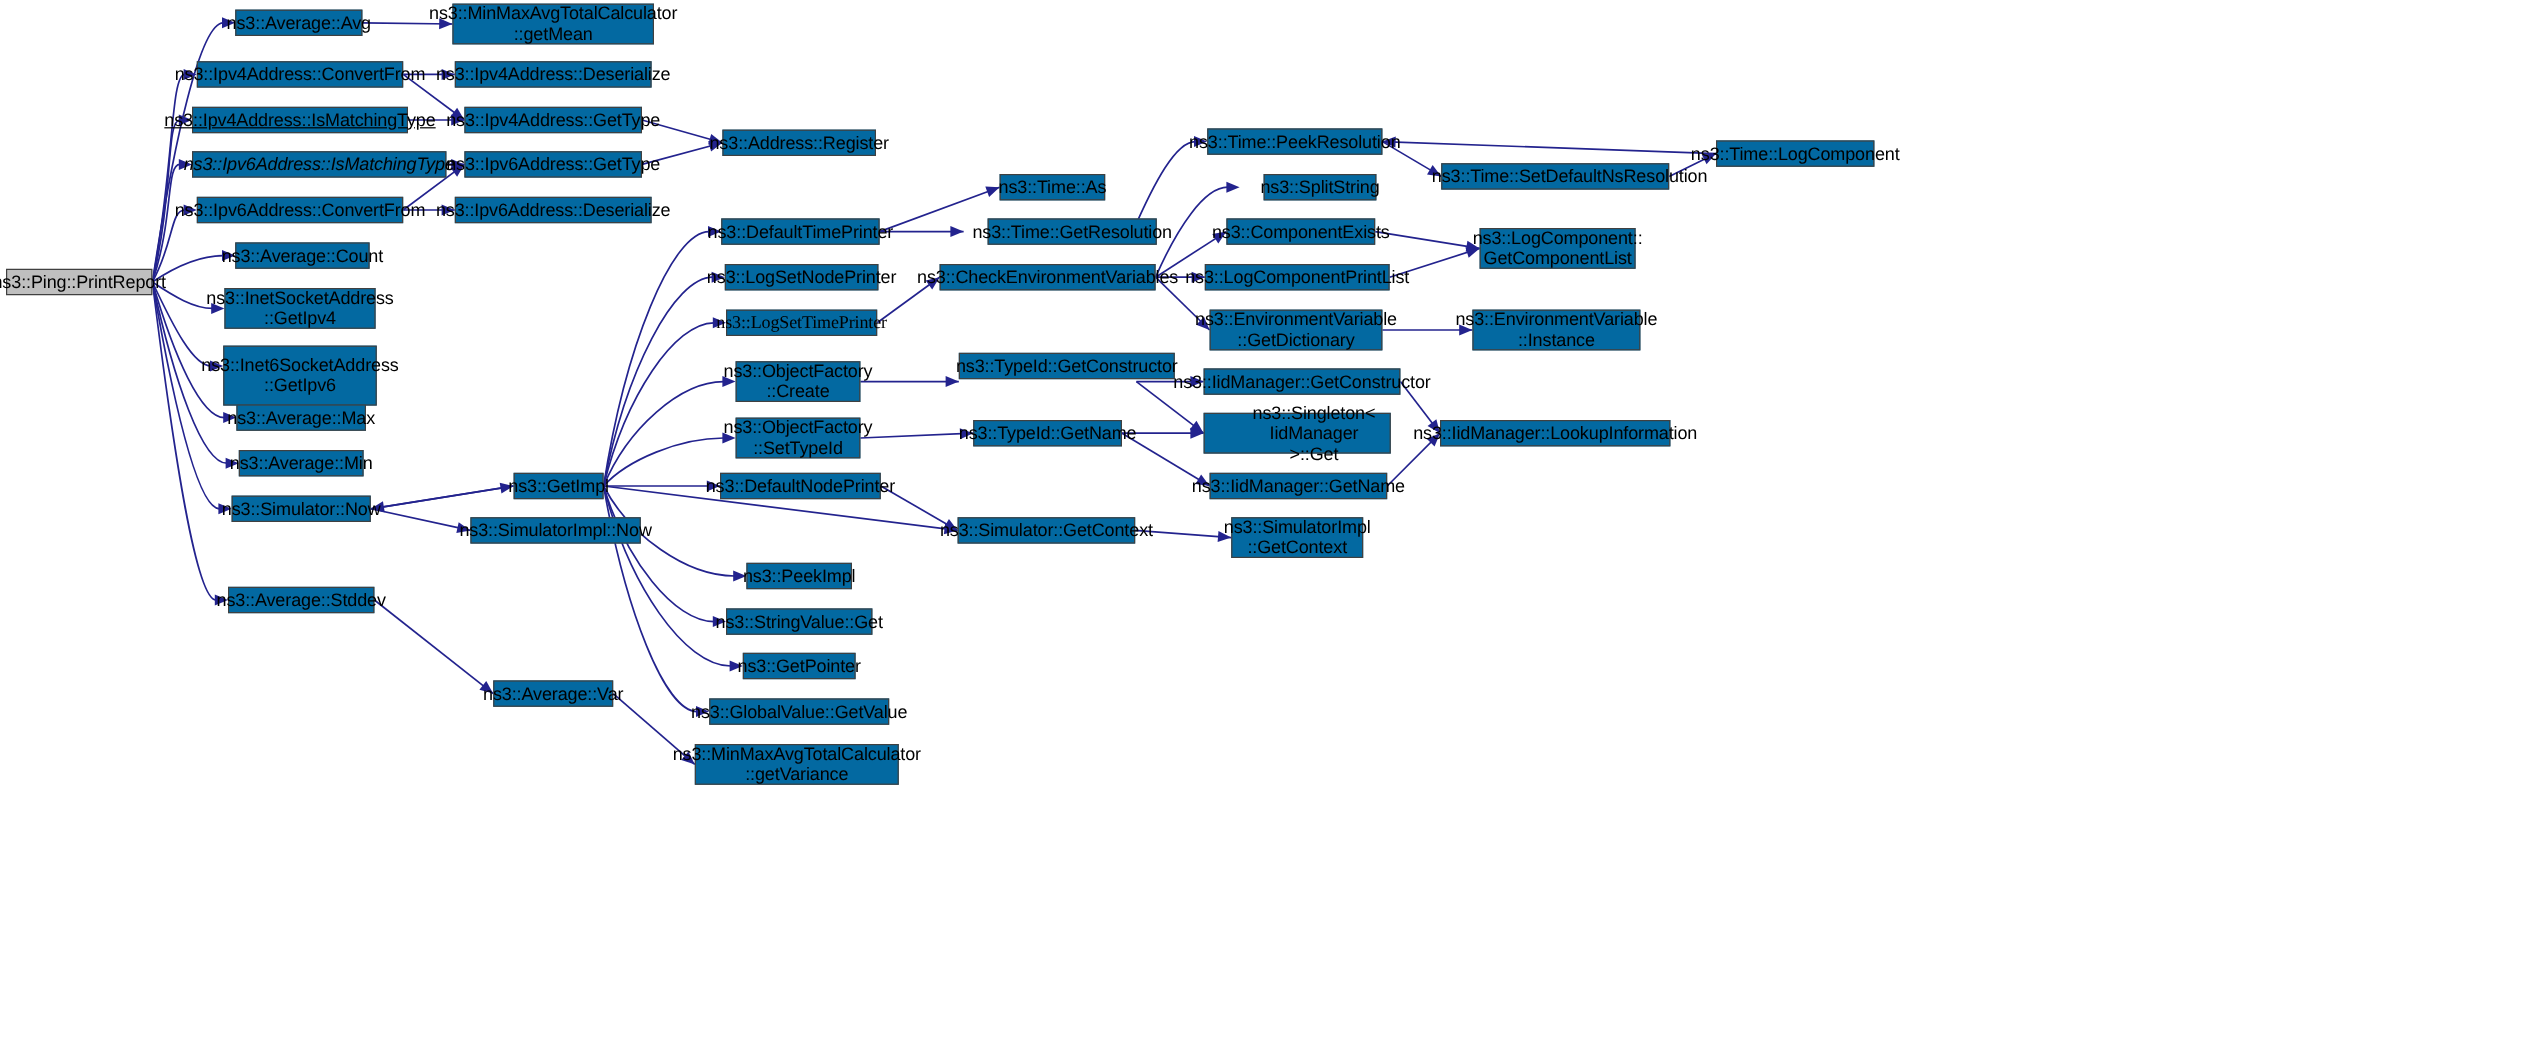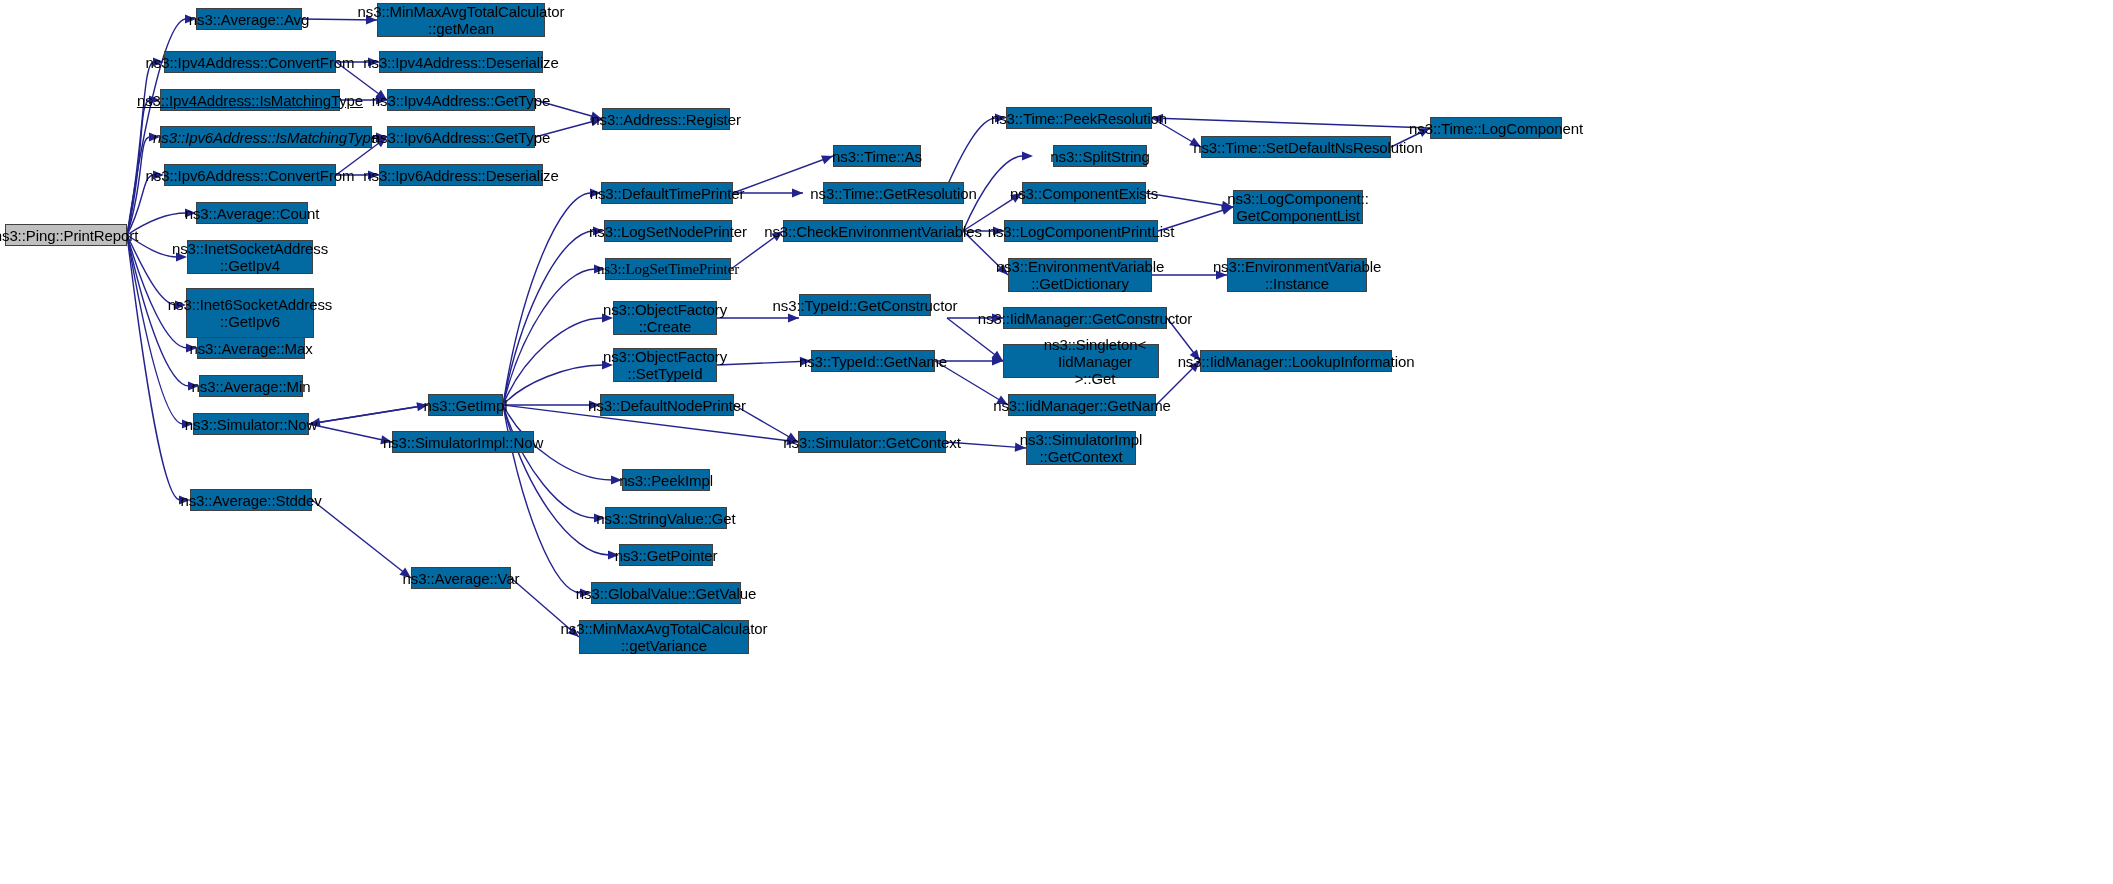--- a/index.html
+++ b/index.html
@@ -215,21 +215,21 @@
       <div class="node-box" style="left: 622px; top: 469px; width: 88px; height: 22px;">ns3::PeekImpl</div>
       <div class="node-box" style="left: 605px; top: 507px; width: 122px; height: 22px;">ns3::StringValue::Get</div>
       <div class="node-box" style="left: 619px; top: 544px; width: 94px; height: 22px;">ns3::GetPointer</div>
       <div class="node-box" style="left: 591px; top: 582px; width: 150px; height: 22px;">ns3::GlobalValue::GetValue</div>
       <div class="node-box" style="left: 579px; top: 620px; width: 170px; height: 34px;">ns3::MinMaxAvgTotalCalculator
 ::getVariance</div>
       <div class="node-box" style="left: 411px; top: 567px; width: 100px; height: 22px;">ns3::Average::Var</div>
       <div class="node-box" style="left: 833px; top: 145px; width: 88px; height: 22px;">ns3::Time::As</div>
       <div class="node-box" style="left: 803px; top: 182px; width: 141px; height: 22px; margin-left: 20px;">ns3::Time::GetResolution</div>
       <div class="node-box" style="left: 783px; top: 220px; width: 180px; height: 22px;">ns3::CheckEnvironmentVariables</div>
-      <div class="node-box" style="left: 799px; top: 294px; width: 132px; height: 22px;">ns3::TypeId::GetConstructor</div>
+      <div class="node-box" style="left: 799px; top: 294px; width: 180px; height: 22px;">ns3::TypeId::GetConstructor</div>
       <div class="node-box" style="left: 811px; top: 350px; width: 124px; height: 22px;">ns3::TypeId::GetName</div>
       <div class="node-box" style="left: 798px; top: 431px; width: 148px; height: 22px;">ns3::Simulator::GetContext</div>
       <div class="node-box" style="left: 1006px; top: 107px; width: 146px; height: 22px;">ns3::Time::PeekResolution</div>
       <div class="node-box" style="left: 1033px; top: 145px; width: 94px; height: 22px; margin-left: 20px;">ns3::SplitString</div>
       <div class="node-box" style="left: 1022px; top: 182px; width: 124px; height: 22px;">ns3::ComponentExists</div>
       <div class="node-box" style="left: 1004px; top: 220px; width: 154px; height: 22px;">ns3::LogComponentPrintList</div>
       <div class="node-box" style="left: 1008px; top: 258px; width: 144px; height: 34px;">ns3::EnvironmentVariable
 ::GetDictionary</div>
       <div class="node-box" style="left: 1003px; top: 307px; width: 164px; height: 22px;">ns3::IidManager::GetConstructor</div>
       <div class="node-box" style="left: 1003px; top: 344px; width: 156px; height: 34px; padding-left: 28px;">ns3::Singleton&lt; IidManager

